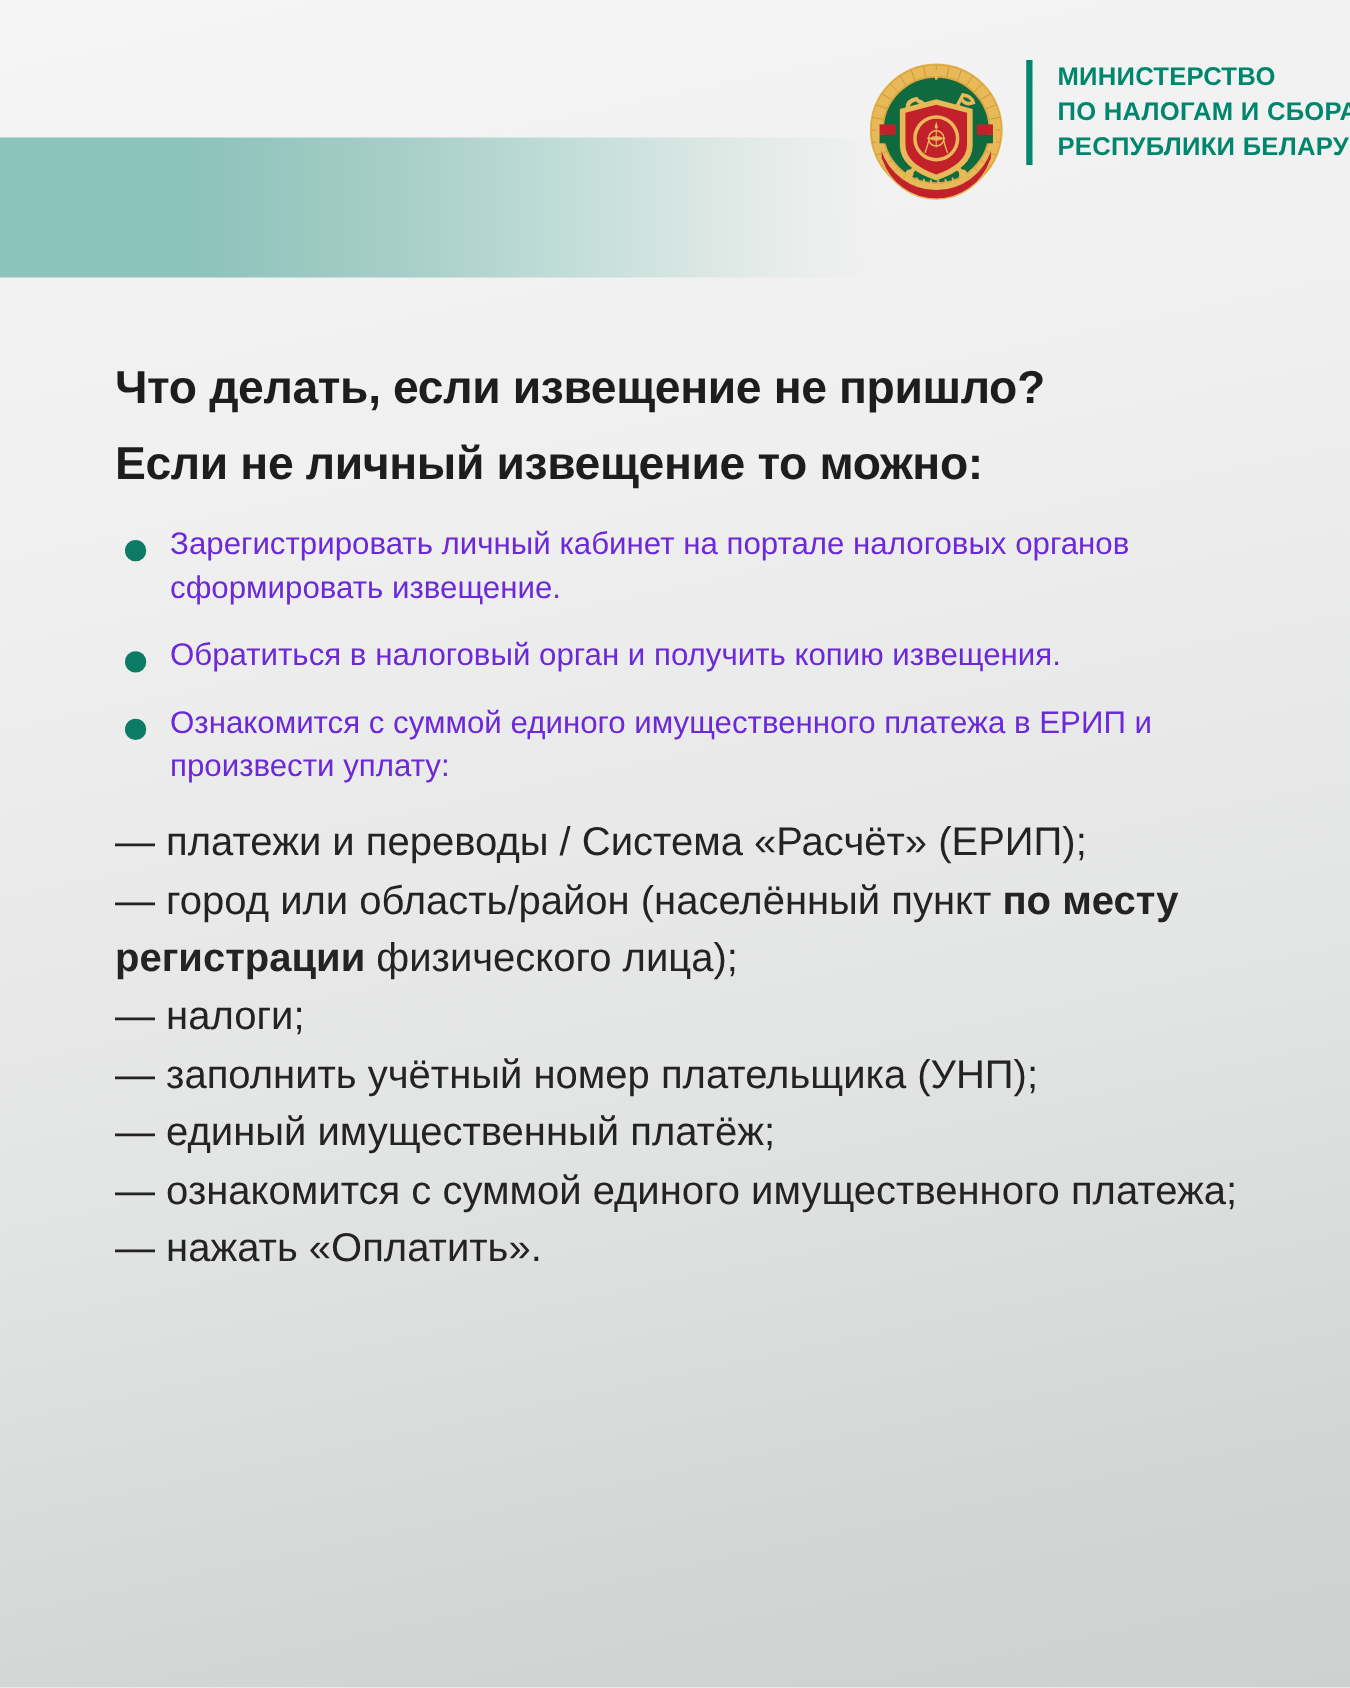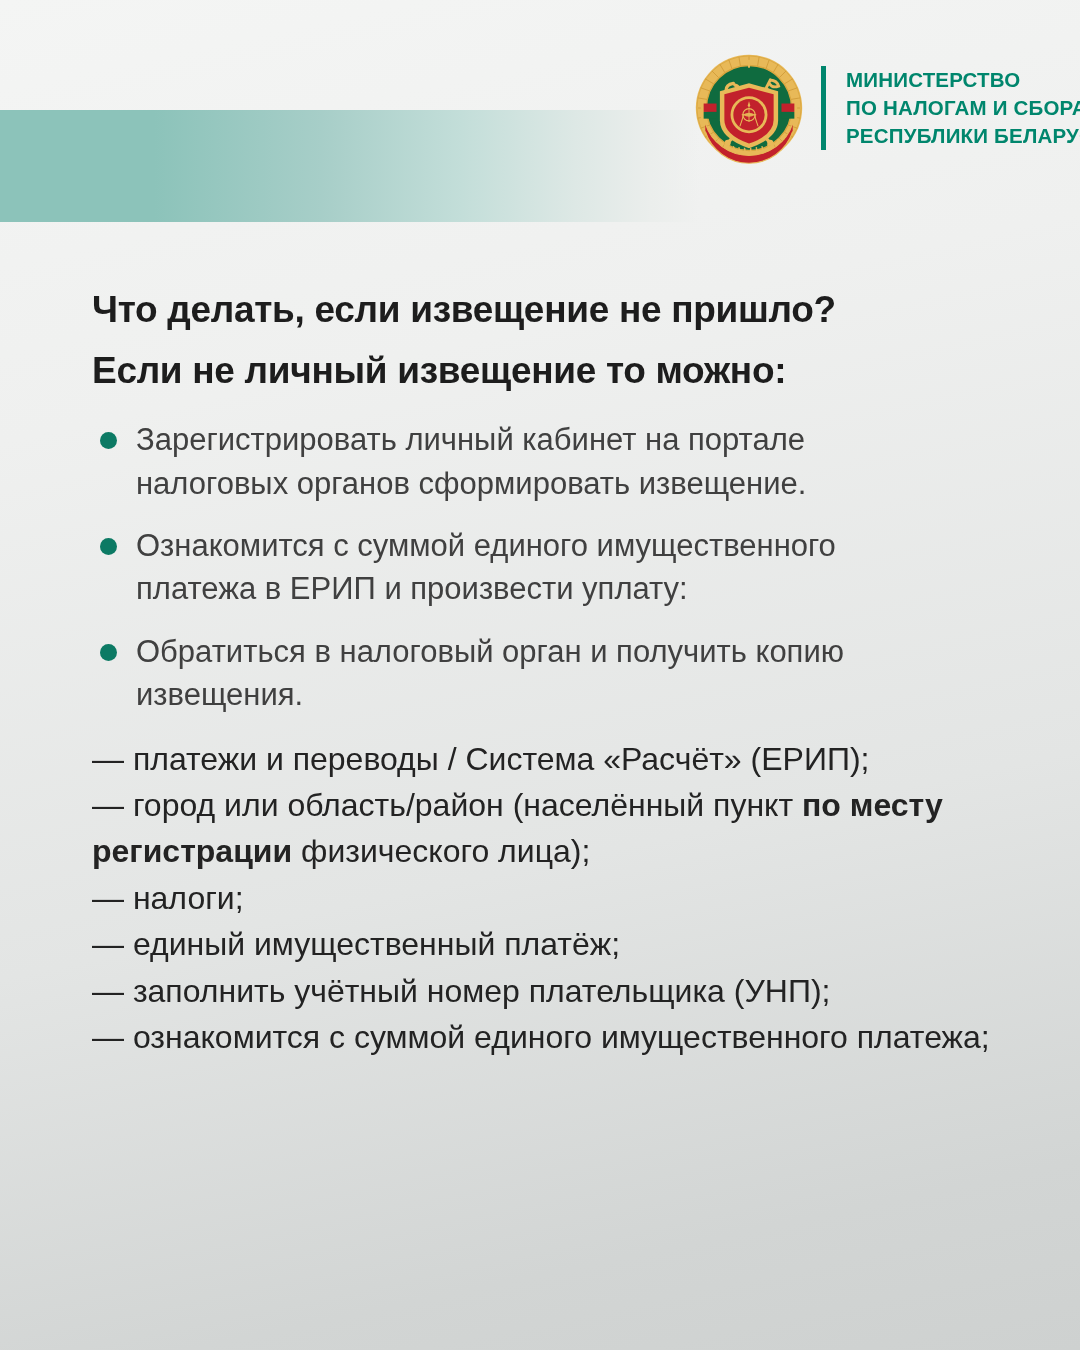--- a/index.html
+++ b/index.html
@@ -40,21 +40,21 @@
         rgba(240,241,240,0) 100%);
   }
 
   #logo-block {
     position: absolute;
     left: 693px;
     top: 48px;
     width: 340px;
     height: 120px;
     display: flex;
-    align-items: center;
+    align-items: flex-start;
     gap: 0;
   }
 
   #emblem {
     width: 112px;
     height: 112px;
     flex: 0 0 112px;
   }
 
   #logo-divider {
@@ -97,22 +97,22 @@
   }
 
   ul.bullets {
     list-style: none;
     margin-top: 26px;
   }
 
   ul.bullets > li {
     position: relative;
     padding-left: 44px;
-    font-size: 31px;
-    color: #404040;
+    font-size: 25px;
+    color: #6d28d9;
     line-height: 1.4;
     margin-bottom: 19px;
     max-width: 830px;
   }
 
   ul.bullets > li .dot {
     position: absolute;
     left: 8px;
     top: 14px;
     width: 17px;
@@ -277,30 +277,31 @@
   <h1 class="headline">Что делать, если извещение не пришло?</h1>
   <h1 class="headline second">Если не личный извещение то можно:</h1>
 
   <ul class="bullets">
     <li>
       <span class="dot" style="background: rgb(12, 122, 100);"></span>
       <span>Зарегистрировать личный кабинет на портале налоговых органов сформировать извещение.</span>
     </li>
     <li>
       <span class="dot" style="background: rgb(12, 122, 100);"></span>
-      <span>Ознакомится с суммой единого имущественного платежа в ЕРИП и произвести уплату:</span>
+      <span>Обратиться в налоговый орган и получить копию извещения.</span>
     </li>
     <li>
       <span class="dot" style="background: rgb(12, 122, 100);"></span>
-      <span>Обратиться в налоговый орган и получить копию извещения.</span>
+      <span>Ознакомится с суммой единого имущественного платежа в ЕРИП и произвести уплату:</span>
     </li>
   </ul>
 
   <div id="dash-list">
     <div class="dash-line">— платежи и переводы / Система «Расчёт» (ЕРИП);</div>
     <div class="dash-line">— город или область/район (населённый пункт <b>по месту регистрации</b> физического лица);</div>
     <div class="dash-line">— налоги;</div>
+    <div class="dash-line">— заполнить учётный номер плательщика (УНП);</div>
     <div class="dash-line">— единый имущественный платёж;</div>
-    <div class="dash-line">— заполнить учётный номер плательщика (УНП);</div>
     <div class="dash-line">— ознакомится с суммой единого имущественного платежа;</div>
+    <div class="dash-line">— нажать «Оплатить».</div>
   </div>
 
 </div>
 
 </body></html>

